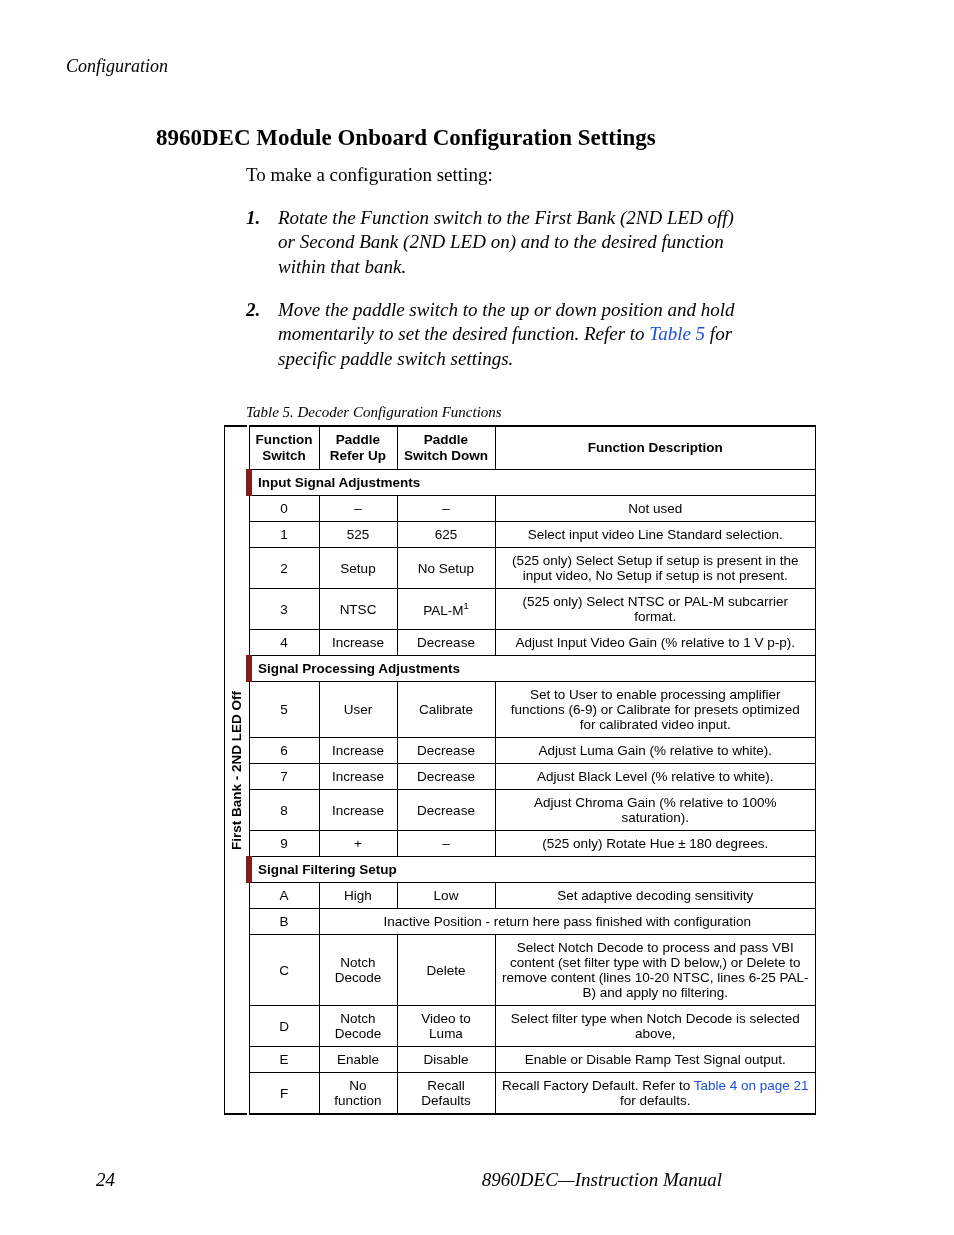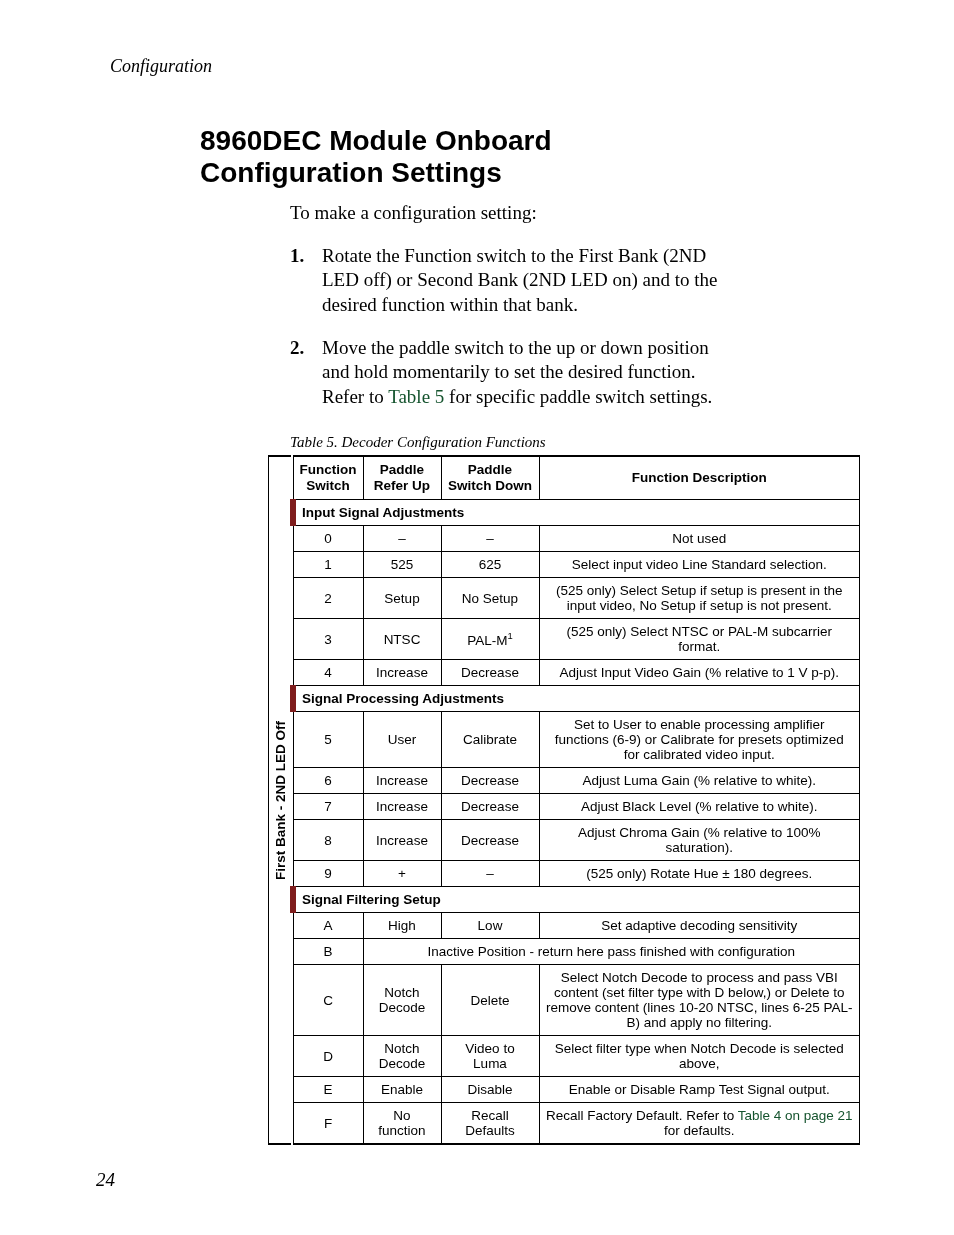--- a/index.html
+++ b/index.html
@@ -5,57 +5,57 @@
   @page { size: 954px 1235px; margin: 0; }
   html, body {
     margin: 0; padding: 0; width: 954px; height: 1235px;
     background: #fff;
     font-family: "Palatino Linotype", "Book Antiqua", Palatino, Georgia, serif;
     color: #000;
   }
   .page {
     box-sizing: border-box;
     width: 834px; height: 1235px;
-    padding: 56px 96px 0 110px;
+    padding: 56px 96px 0 66px;
     position: relative;
   }
   .running-head {
     font-style: italic;
     font-size: 18px;
     margin-bottom: 48px;
   }
   .section-heading {
-    font-family: Liberation Sans, sans-serif;
-    font-weight: 700;
-    font-size: 28px;
+    font-family: Liberation Serif, serif;
+    font-weight: 700;
+    font-size: 23px;
     margin: 0 0 12px 90px;
   }
   .body-block {
     margin-left: 180px;
     font-size: 19px;
     line-height: 1.3;
   }
   .intro-para { margin: 0 0 18px 0; }
-  ol.steps { margin: 0 0 18px 0; padding-left: 0; list-style: none; counter-reset: step; }
+  ol.steps { margin: 0 0 18px 0; padding-left: 0; list-style: none; counter-reset: step; font-style: italic; }
   ol.steps > li {
     counter-increment: step;
     position: relative;
     padding-left: 32px;
     margin-bottom: 18px;
   }
   ol.steps > li::before {
     content: counter(step) ".";
     position: absolute; left: 0; top: 0;
     font-weight: bold;
   }
-  .link { color: #14532d; }
+  .link { color: #1d4ed8; }
   .table-caption {
     font-style: italic;
     font-size: 15px;
-    margin: 24px 0 4px 180px;
+    margin: 32px 0 4px 180px;
   }
   .table-wrap {
     margin-left: 180px;
     position: relative;
   }
   table.cfg {
     border-collapse: collapse;
     width: 570px;
     font-family: "Helvetica Neue", Helvetica, Arial, sans-serif;
     font-size: 13.5px;
@@ -265,15 +265,16 @@
             <td>No function</td>
             <td>Recall Defaults</td>
           <td class="desc"><span>Recall Factory Default. Refer to </span><span class="link">Table 4 on page 21</span><span> for defaults.</span></td>
         </tr>
       </tbody>
     </table>
   </div>
 
   <div class="footer">
     <span>24</span>
+    <span>8960DEC—Instruction Manual</span>
   </div>
 
 </div>
 
 </body></html>

